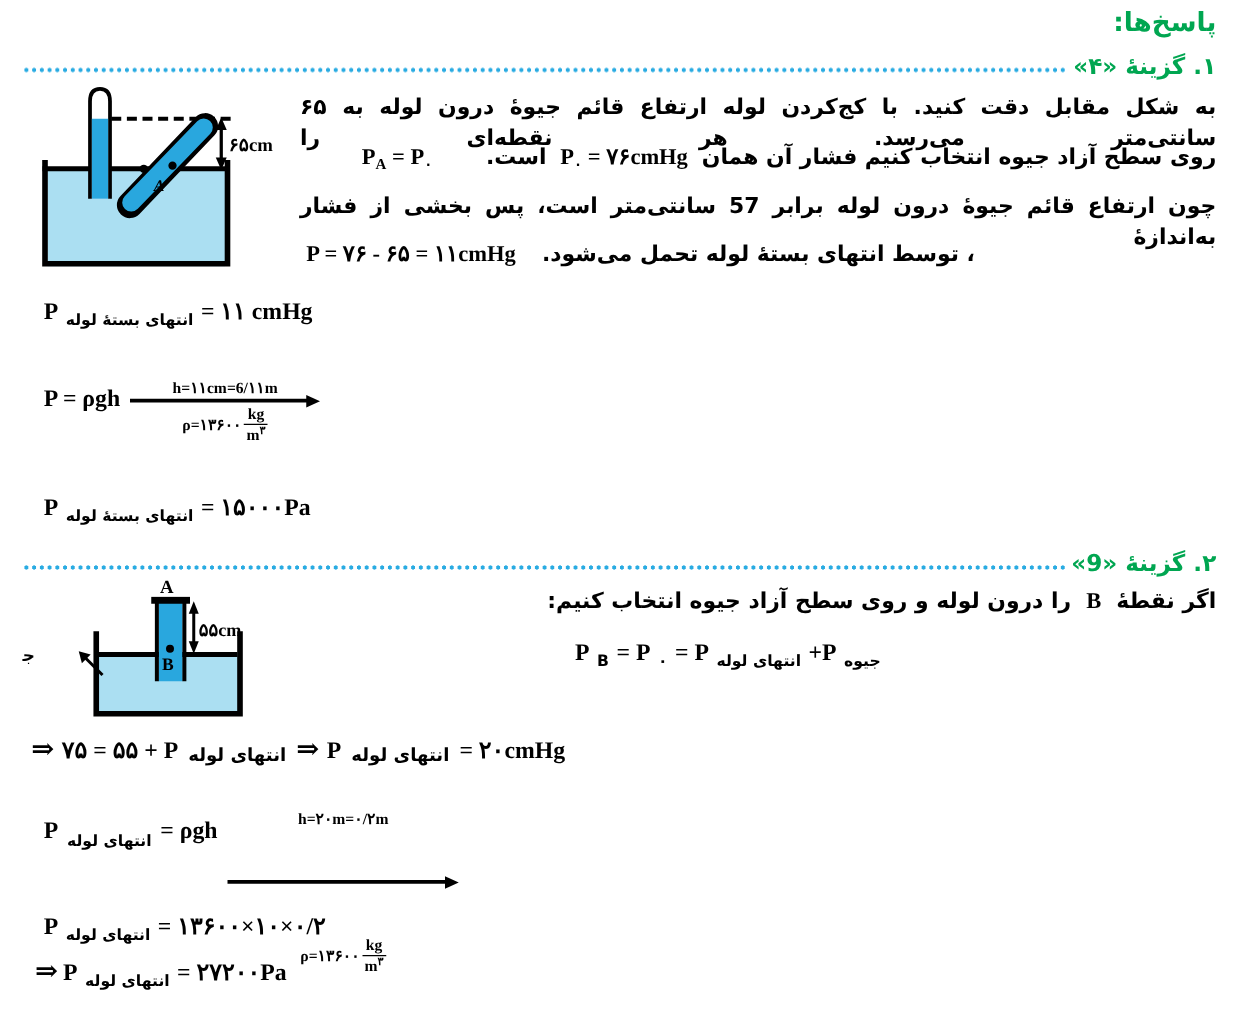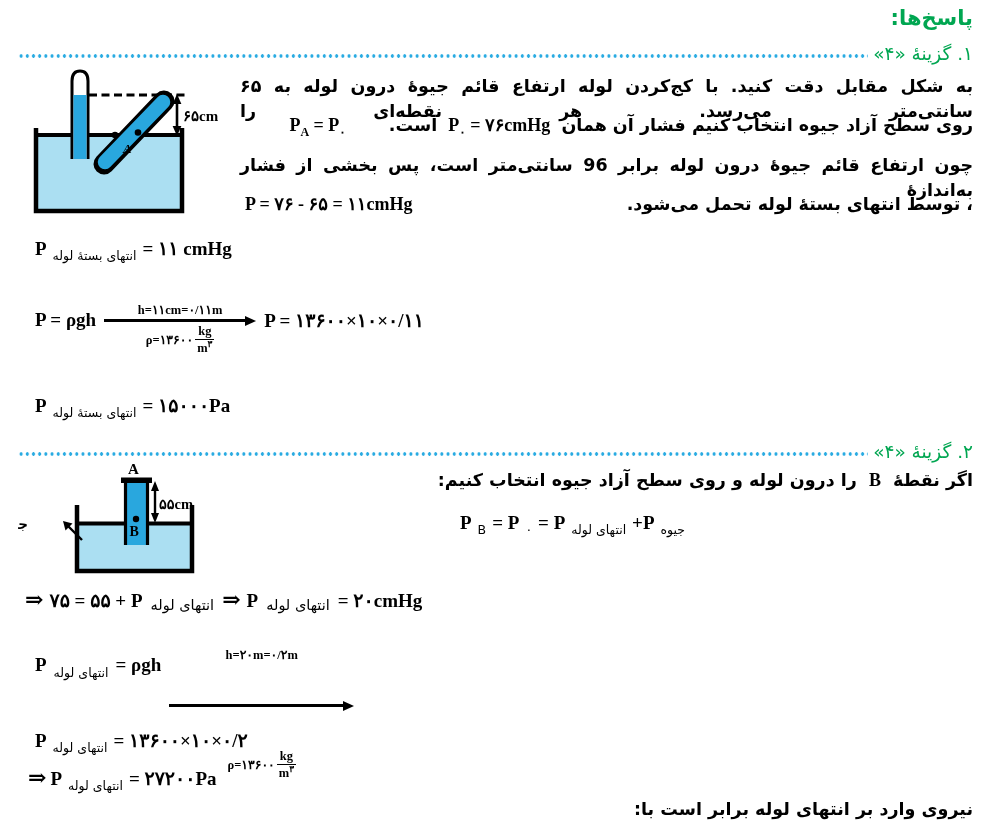--- a/index.html
+++ b/index.html
@@ -7,36 +7,36 @@
         font-family:"DejaVu Sans",sans-serif;color:#000;}
 
   
   .fa{direction:rtl;unicode-bidi:isolate;font-weight:700;font-size:17.5px;line-height:1.45;}
   .fa-line{position:absolute;left:240px;right:14px;text-align:right;}
   .fa-right{position:absolute;right:14px;text-align:right;}
   .just{text-align:justify;text-align-last:justify;}
   .green{color:#00A651;}
   .answers-title{position:absolute;top:3px;right:14px;font-size:21px;font-weight:800;}
   .sec-head{position:absolute;left:18px;right:14px;display:flex;direction:rtl;align-items:center;gap:5px;height:20px;}
-  .sec-title{font-size:18.5px;font-weight:400;white-space:nowrap;}
+  .sec-title{font-size:18.5px;font-weight:700;white-space:nowrap;}
   .leader{flex:1;height:4px;margin-top:4px;
           background-image:radial-gradient(circle,#29ABE2 1.5px,rgba(255,255,255,0) 1.9px);
           background-size:6.2px 4px;background-repeat:repeat-x;background-position:0 50%;}
 
   .math{direction:ltr;unicode-bidi:isolate;font-family:"Liberation Serif","DejaVu Serif",serif;
         font-weight:700;font-size:19px;white-space:nowrap;}
   .imath{direction:ltr;unicode-bidi:isolate;font-family:"Liberation Serif","DejaVu Serif",serif;
          font-weight:700;font-size:18px;white-space:nowrap;margin:0 5px;}
   .imath sub,.math sub{font-size:12px;}
   .bserif{direction:ltr;unicode-bidi:isolate;font-family:"Liberation Serif","DejaVu Serif",serif;
           font-weight:700;font-size:18px;margin:0 6px;}
 
   .frow{position:absolute;display:flex;direction:ltr;align-items:baseline;gap:4px;}
   .sub{display:inline-block;direction:rtl;unicode-bidi:isolate;position:relative;top:5px;
-       font-size:12.5px;font-weight:400;white-space:nowrap;margin:0 2px;}
+       font-size:12.5px;font-weight:700;white-space:nowrap;margin:0 2px;}
   .sub.lg{font-size:14.5px;top:3px;}
   .darr{font-size:22px;font-family:"Liberation Serif","DejaVu Serif",serif;font-weight:700;}
 
   
   .arrow-row{position:absolute;display:flex;direction:ltr;align-items:flex-start;gap:5px;}
   .arrow-row .mid{padding-top:6px;}
   .rarrow{display:inline-flex;flex-direction:column;align-items:stretch;margin:0 3px;}
   .rarrow .note{font-family:"Liberation Serif","DejaVu Serif",serif;font-weight:700;font-size:12.5px;
                 text-align:center;direction:ltr;unicode-bidi:isolate;line-height:1.15;}
   .rarrow .shaft{position:relative;height:2.4px;background:#000;margin:2px 10px 0 0;}
@@ -87,58 +87,57 @@
 
   <div class="fa-line" style="top:112px;display:flex;direction:ltr;justify-content:flex-end;align-items:baseline;">
     <span class="imath" style="margin-right:43px;"><span>P</span><sub>A</sub> <span>= P</span><sub>۰</sub></span>
     <span class="fa" dir="rtl">
       <span>روی سطح آزاد جیوه انتخاب کنیم فشار آن همان</span>
       <span class="imath" dir="ltr"><span>P</span><sub>۰</sub> <span>= ۷۶cmHg</span></span>
       <span>است.</span>
     </span>
   </div>
 
-  <div class="fa fa-line just" style="top:153px;">چون ارتفاع قائم جیوهٔ درون لوله برابر 96 سانتی‌متر است، پس بخشی از فشار به‌اندازهٔ</div>
-
-  <div class="fa-line" style="top:192px;display:flex;direction:ltr;justify-content:space-between;align-items:baseline;gap:0;">
+  <div class="fa fa-line just" style="top:153px;">چون ارتفاع قائم جیوهٔ درون لوله برابر 57 سانتی‌متر است، پس بخشی از فشار به‌اندازهٔ</div>
+
+  <div class="fa-line" style="top:192px;display:flex;direction:ltr;justify-content:flex-start;align-items:baseline;gap:16px;">
     <span class="imath">P = ۷۶ - ۶۵ = ۱۱cmHg</span>
     <span class="fa" dir="rtl">، توسط انتهای بستهٔ لوله تحمل می‌شود.</span>
   </div>
 
   <div class="frow" style="left:35px;top:237px;">
     <span class="math">P</span>
     <span class="sub">انتهای بستهٔ لوله</span>
     <span class="math">= ۱۱ cmHg</span>
   </div>
 
 
   <div class="arrow-row" style="left:35px;top:303px;">
     <span class="math mid">P = ρgh</span>
     <span class="rarrow w150">
-      <span class="note">h=۱۱cm=۰/۱۱m</span>
+      <span class="note">h=۱۱cm=6/۱۱m</span>
       <span class="shaft"></span>
       <span class="note bot">
         <span>ρ=۱۳۶۰۰</span>
         <span class="frac">
           <span class="num">kg</span>
           <span class="den"><span>m</span><sup>۳</sup></span>
         </span>
       </span>
     </span>
-    <span class="math mid">P = ۱۳۶۰۰×۱۰×۰/۱۱</span>
   </div>
 
   <div class="frow" style="left:35px;top:394px;">
     <span class="math">P</span>
     <span class="sub">انتهای بستهٔ لوله</span>
     <span class="math">= ۱۵۰۰۰Pa</span>
   </div>
 
   <div class="sec-head" style="top:442px;">
-    <span class="sec-title fa green">۲. گزینهٔ «۴»</span>
+    <span class="sec-title fa green">۲. گزینهٔ «9»</span>
     <span class="leader"></span>
   </div>
 
   <div class="fa fa-right" style="top:467px;">
     <span>اگر نقطهٔ</span>
     <span class="bserif">B</span>
     <span>را درون لوله و روی سطح آزاد جیوه انتخاب کنیم:</span>
   </div>
 
   <svg style="left:18px;top:452px;" width="200" height="135" viewBox="0 0 200 135">
@@ -206,15 +205,14 @@
     <span class="math">= ۱۳۶۰۰×۱۰×۰/۲</span>
   </div>
 
   <div class="frow" style="left:28px;top:764px;">
     <span class="darr">⇒</span>
     <span class="math">P</span>
     <span class="sub">انتهای لوله</span>
     <span class="math">= ۲۷۲۰۰Pa</span>
   </div>
 
-  <div class="fa fa-right" style="top:797px;">نیروی وارد بر انتهای لوله برابر است با:</div>
 
 </div>
 
 </body></html>

